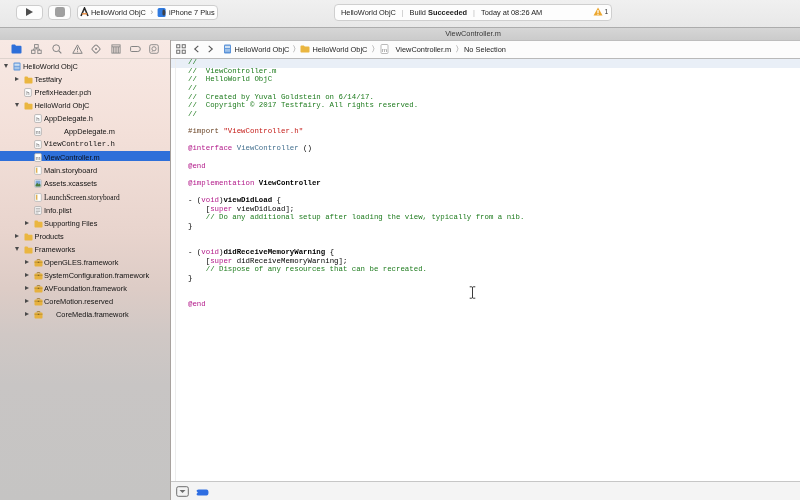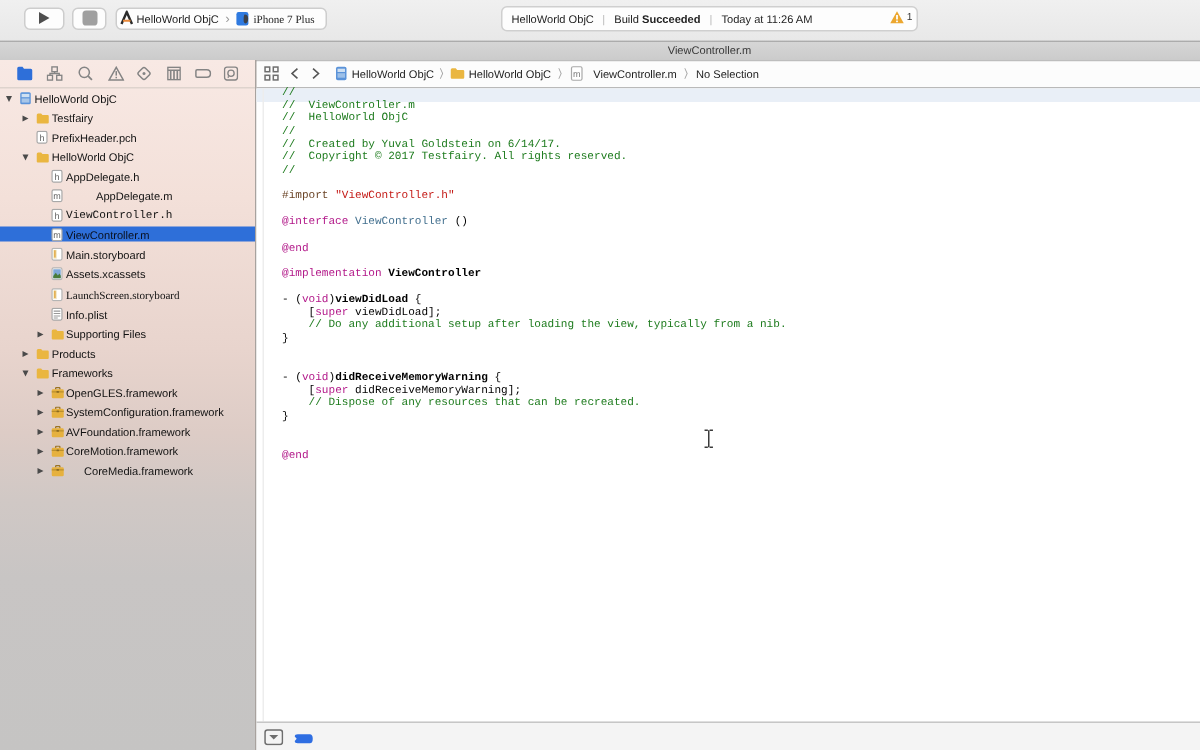--- a/index.html
+++ b/index.html
@@ -54,28 +54,28 @@
 <svg class="a" style="left:79.5px;top:7px;" width="9" height="10" viewBox="0 0 9 10">
  <path d="M1 9 L4.5 1 L8 9" fill="none" stroke="#2b2b2b" stroke-width="1.6"></path>
  <path d="M2 6.8 L7 6.8" stroke="#e8883a" stroke-width="1.4"></path>
 </svg>
 <div class="a" style="left:91px;top:8px;font-size:7.4px;color:#1c1c1c;white-space:nowrap;">HelloWorld ObjC</div>
 <div class="a" style="left:150.2px;top:6.6px;font-size:9px;color:#9a9a9a;">›</div>
 <svg class="a" style="left:157px;top:6.5px;" width="10" height="11" viewBox="0 0 10 11">
  <rect x="0.6" y="1" width="8" height="9" rx="1.5" fill="#2f7ae0"></rect>
  <path d="M6.2 2.6 Q8.4 2.6 8.4 5.4 Q8.4 8.6 6.6 8.6 Q5.4 8.6 5.4 6.4 Q5.4 2.6 6.2 2.6 Z" fill="#3c4049"></path>
 </svg>
-<div class="a" style="left:169px;top:8px;font-size:7.4px;color:#1c1c1c;white-space:nowrap;font-family:Liberation Serif, serif;">iPhone 7 Plus</div>
+<div class="a" style="left:169px;top:8px;font-size:7.4px;color:#1c1c1c;white-space:nowrap;">iPhone 7 Plus</div>
 
 <div class="a" style="left:334px;top:3.5px;width:278px;height:17px;background:#fdfdfd;border:1px solid #cfcfcf;border-radius:4px;box-sizing:border-box;"></div>
 <div class="a" style="left:341px;top:8px;font-size:7.4px;color:#222;white-space:nowrap;">HelloWorld ObjC</div>
 <div class="a" style="left:401.5px;top:7.5px;font-size:7.4px;color:#bbb;">|</div>
 <div class="a" style="left:409.5px;top:8px;font-size:7.4px;color:#222;white-space:nowrap;">Build <b>Succeeded</b></div>
 <div class="a" style="left:473px;top:7.5px;font-size:7.4px;color:#bbb;">|</div>
-<div class="a" style="left:481px;top:8px;font-size:7.4px;color:#222;white-space:nowrap;">Today at 11:26 AM</div>
+<div class="a" style="left:481px;top:8px;font-size:7.4px;color:#222;white-space:nowrap;">Today at 08:26 AM</div>
 <svg class="a" style="left:593px;top:7px;" width="10" height="9" viewBox="0 0 10 9">
  <path d="M5 0.5 L9.5 8.5 L0.5 8.5 Z" fill="#eca72f"></path>
  <rect x="4.4" y="3" width="1.2" height="3" fill="#fff"></rect>
  <rect x="4.4" y="6.7" width="1.2" height="1.1" fill="#fff"></rect>
 </svg>
 <div class="a" style="left:604.5px;top:7.7px;font-size:6.8px;color:#333;">1</div>
 
 <div class="a" id="tabbar"></div>
 <div class="a" id="tabtitle">ViewController.m</div>
 
@@ -301,21 +301,21 @@
       <div class="rlabel" style="left:44px;">AVFoundation.framework</div>
     </div>
     <div class="row" style="top:294.79999999999995px;">
       <div class="tri closed" style="left:25px;"></div>
       <div class="ricon" style="left:33.5px;"><svg width="9" height="8" viewBox="0 0 9 8">
           <path d="M3.1 1.6 L3.1 0.9 Q3.1 0.4 3.7 0.4 L5.3 0.4 Q5.9 0.4 5.9 0.9 L5.9 1.6" fill="none" stroke="#9a7425" stroke-width="0.9"></path>
           <rect x="0.5" y="1.5" width="8" height="6" rx="0.9" fill="#e6b13e"></rect>
           <path d="M0.5 3.3 L8.5 3.3" stroke="#b98f2e" stroke-width="0.8"></path>
           <rect x="3.7" y="2.7" width="1.6" height="1.2" rx="0.3" fill="#8a6a20"></rect>
         </svg></div>
-      <div class="rlabel" style="left:44px;">CoreMotion.framework</div>
+      <div class="rlabel" style="left:44px;">CoreMotion.reserved</div>
     </div>
     <div class="row" style="top:307.9px;">
       <div class="tri closed" style="left:25px;"></div>
       <div class="ricon" style="left:33.5px;"><svg width="9" height="8" viewBox="0 0 9 8">
           <path d="M3.1 1.6 L3.1 0.9 Q3.1 0.4 3.7 0.4 L5.3 0.4 Q5.9 0.4 5.9 0.9 L5.9 1.6" fill="none" stroke="#9a7425" stroke-width="0.9"></path>
           <rect x="0.5" y="1.5" width="8" height="6" rx="0.9" fill="#e6b13e"></rect>
           <path d="M0.5 3.3 L8.5 3.3" stroke="#b98f2e" stroke-width="0.8"></path>
           <rect x="3.7" y="2.7" width="1.6" height="1.2" rx="0.3" fill="#8a6a20"></rect>
         </svg></div>
       <div class="rlabel" style="left:56px;">CoreMedia.framework</div>

